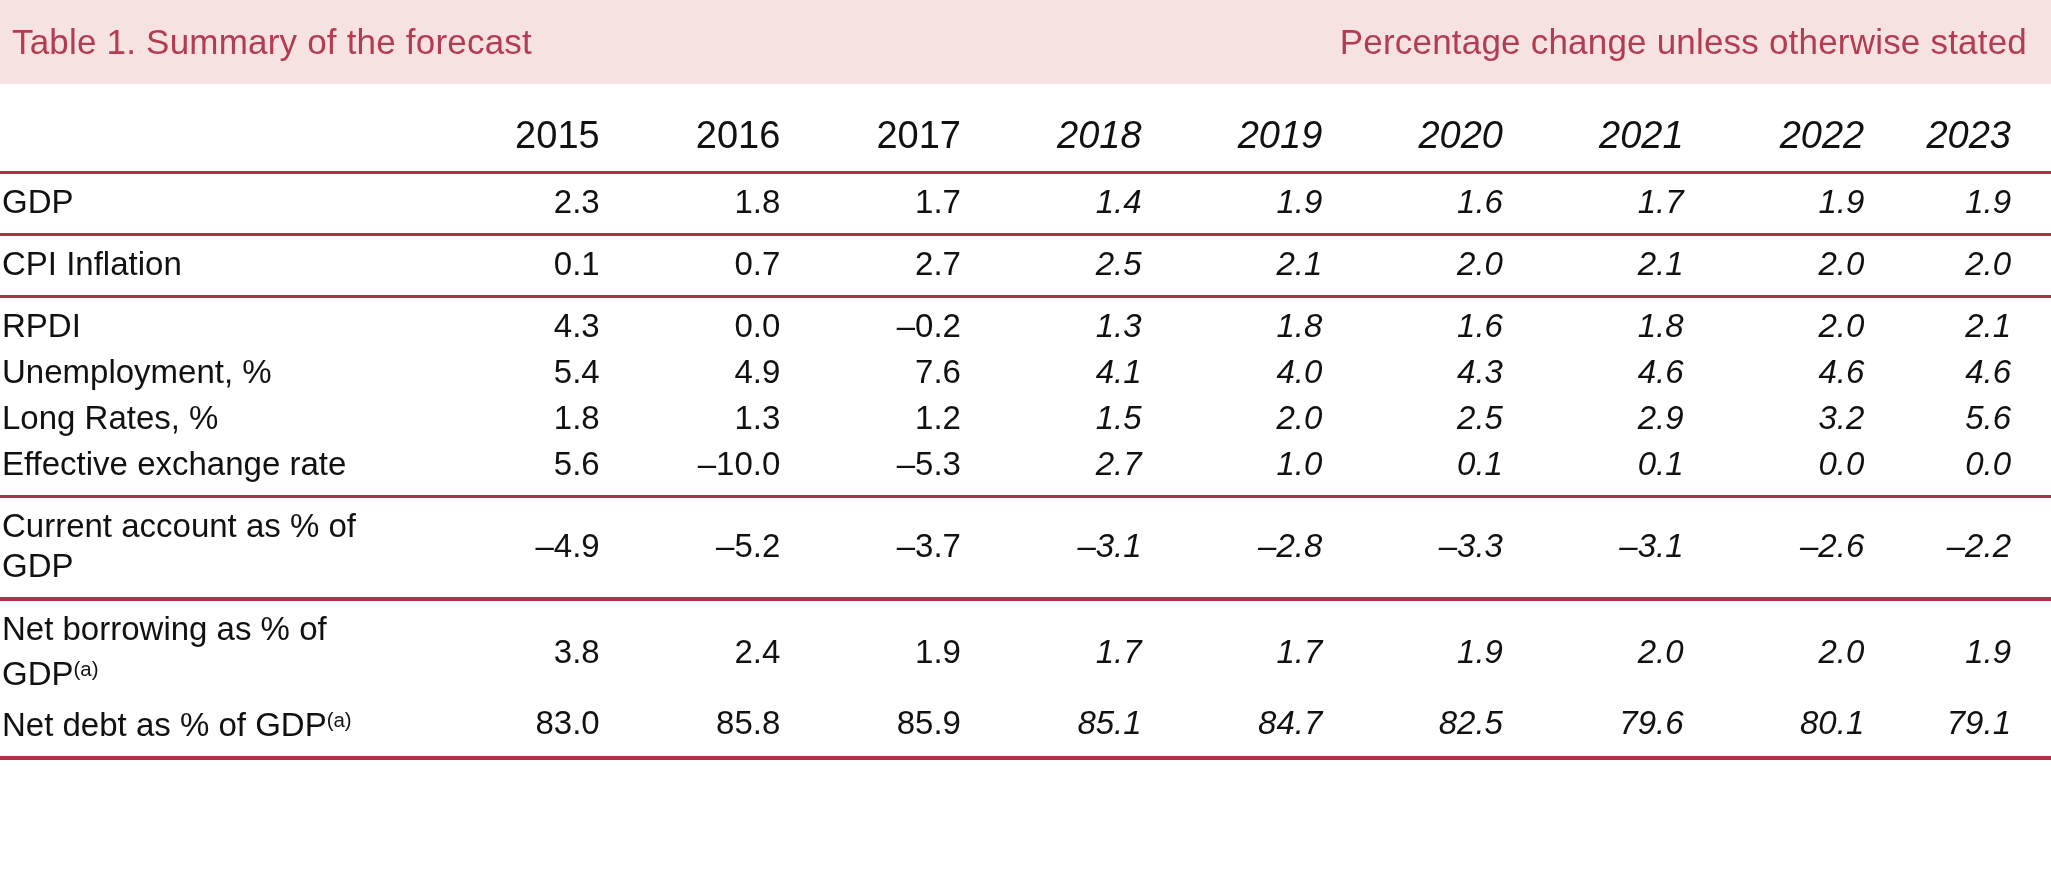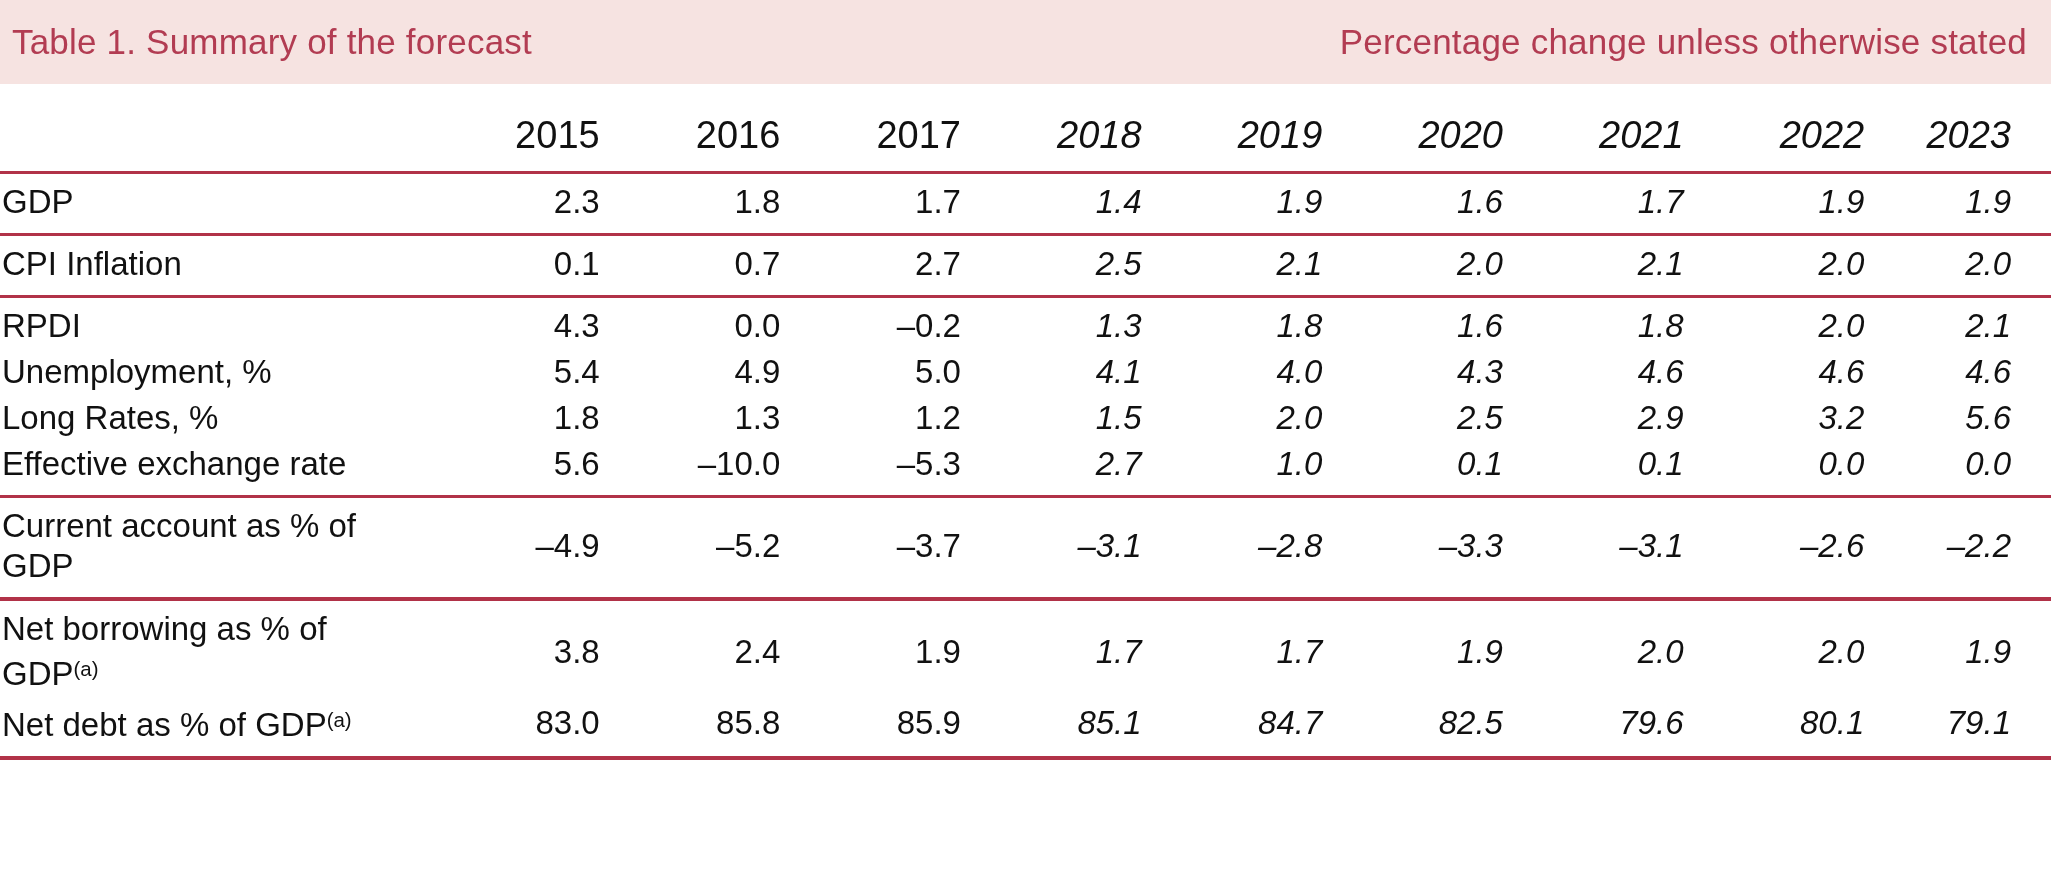--- a/index.html
+++ b/index.html
@@ -125,21 +125,21 @@
         <td class="forecast">1.8</td>
         <td class="forecast">1.6</td>
         <td class="forecast">1.8</td>
         <td class="forecast">2.0</td>
         <td class="forecast last-col">2.1</td>
       </tr>
       <tr>
         <th>Unemployment, %</th>
         <td class="">5.4</td>
         <td class="">4.9</td>
-        <td class="">5.0</td>
+        <td class="">7.6</td>
         <td class="forecast">4.1</td>
         <td class="forecast">4.0</td>
         <td class="forecast">4.3</td>
         <td class="forecast">4.6</td>
         <td class="forecast">4.6</td>
         <td class="forecast last-col">4.6</td>
       </tr>
       <tr>
         <th>Long Rates, %</th>
         <td class="">1.8</td>

